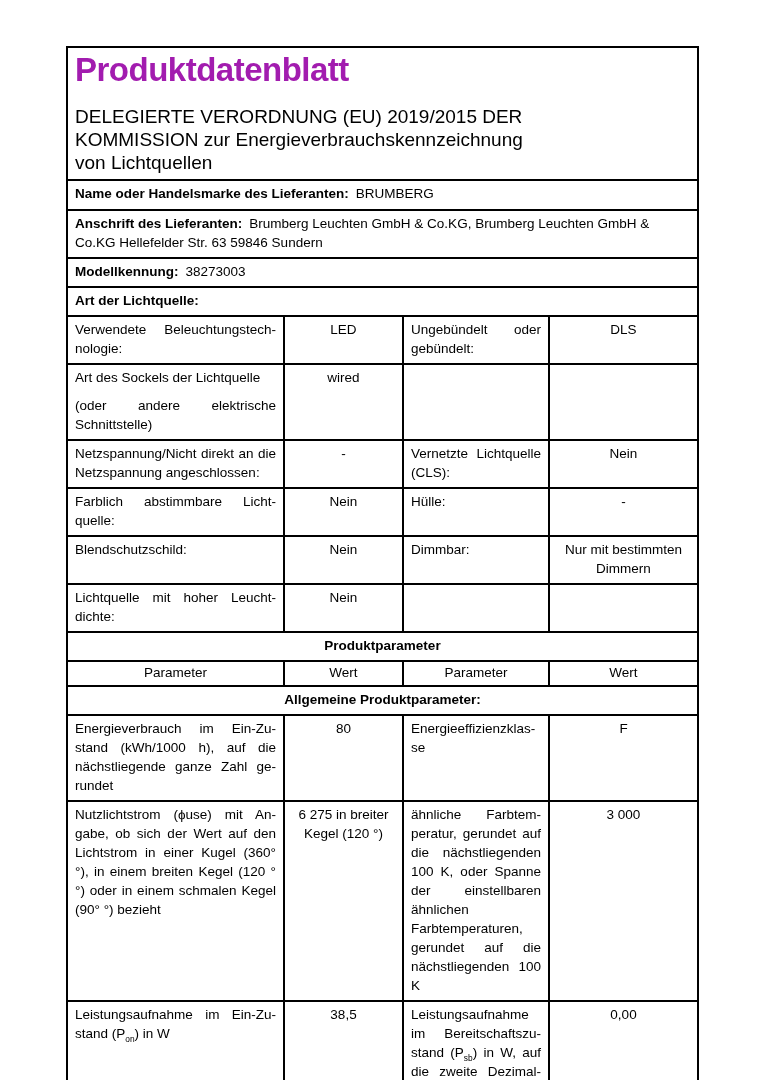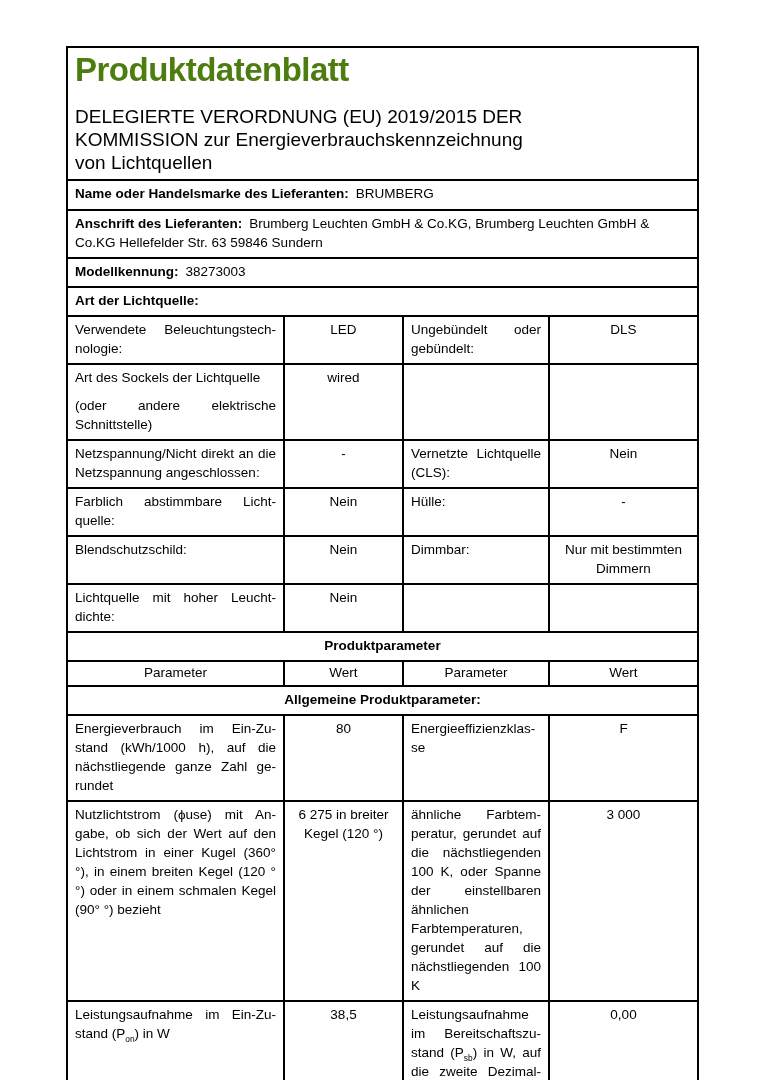--- a/index.html
+++ b/index.html
@@ -58,21 +58,21 @@
     <colgroup>
       <col style="width:217px">
         <col style="width:119px">
         <col style="width:146px">
         <col style="width:149px">
     </colgroup>
 
     <tbody>
         <tr>
       <td colspan="4" class="title-cell">
-        <div class="doc-title" style="color: #4d7c0f;">Produktdatenblatt</div>
+        <div class="doc-title" style="color: #a21caf;">Produktdatenblatt</div>
         <div class="reg-text">DELEGIERTE VERORDNUNG (EU) 2019/2015 DER KOMMISSION zur Energieverbrauchskennzeichnung von Lichtquellen</div>
       </td>
     </tr>
 
     <tr class="r-name">
       <td colspan="4">
         <span class="lbl">Name oder Handelsmarke des Lieferanten:</span><span class="val">BRUMBERG</span>
       </td>
     </tr>
     <tr>

